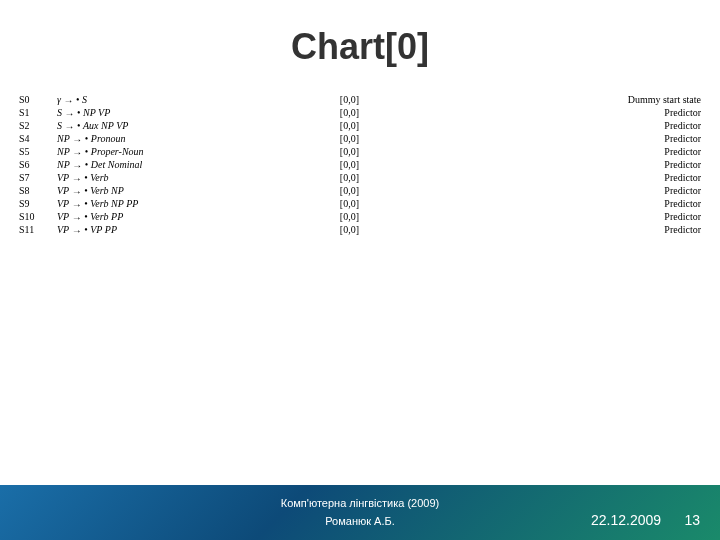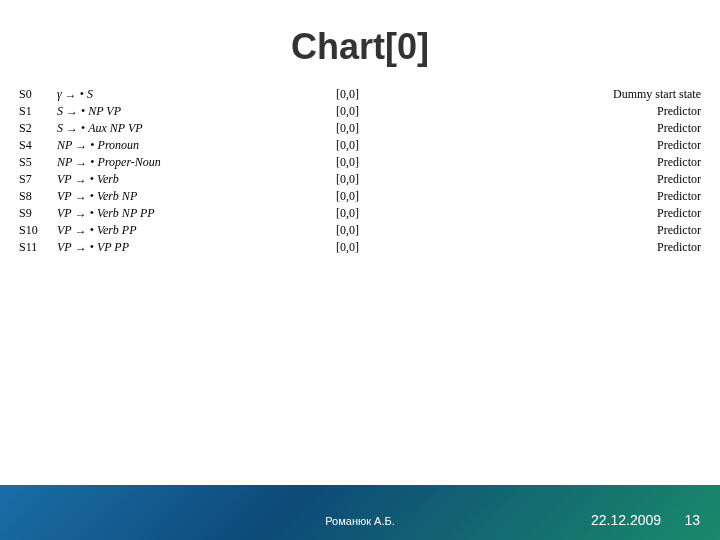--- a/index.html
+++ b/index.html
@@ -25,22 +25,22 @@
       font-size: 36px;
       font-weight: bold;
       color: #333333;
       padding-top: 26px;
       padding-bottom: 10px;
       font-family: 'Arial', sans-serif;
     }
 
     .chart-table {
       width: 690px;
-      margin: 8px auto;
-      font-size: 12px;
+      margin: 15px auto;
+      font-size: 10px;
       border-collapse: collapse;
     }
 
     .chart-table td {
       padding: 1px 4px;
       vertical-align: middle;
       white-space: nowrap;
     }
 
     .col-state {
@@ -126,20 +126,26 @@
           <td class="col-range">[0,0]</td>
           <td class="col-label">Predictor</td>
         </tr>
         <tr>
           <td class="col-state">S5</td>
           <td class="col-rule"><span style="font-style: italic;">NP</span><span style="font-style: normal;"> → </span><span style="font-style: normal;">• </span><span style="">Proper-Noun</span></td>
           <td class="col-range">[0,0]</td>
           <td class="col-label">Predictor</td>
         </tr>
         <tr>
+          <td class="col-state">S6</td>
+          <td class="col-rule"><span style="font-style: italic;">NP</span><span style="font-style: normal;"> → </span><span style="font-style: normal;">• </span><span style="font-style: italic;">Det Nominal</span></td>
+          <td class="col-range">[0,0]</td>
+          <td class="col-label">Predictor</td>
+        </tr>
+        <tr>
           <td class="col-state">S7</td>
           <td class="col-rule"><span style="font-style: italic;">VP</span><span style="font-style: normal;"> → </span><span style="font-style: normal;">• </span><span style="font-style: italic;">Verb</span></td>
           <td class="col-range">[0,0]</td>
           <td class="col-label">Predictor</td>
         </tr>
         <tr>
           <td class="col-state">S8</td>
           <td class="col-rule"><span style="font-style: italic;">VP</span><span style="font-style: normal;"> → </span><span style="font-style: normal;">• </span><span style="font-style: italic; text-align: right;">Verb NP</span></td>
           <td class="col-range">[0,0]</td>
           <td class="col-label">Predictor</td>
@@ -160,21 +166,21 @@
           <td class="col-state">S11</td>
           <td class="col-rule"><span style="font-style: italic;">VP</span><span style="font-style: normal;"> → </span><span style="font-style: normal;">• </span><span style="font-style: italic;">VP PP</span></td>
           <td class="col-range">[0,0]</td>
           <td class="col-label">Predictor</td>
         </tr>
       </tbody>
   </table>
 
   <div class="footer-bar">
     <div class="footer-text">
-      <br>
+      <span>Комп'ютерна лінгвістика (2009)</span><br>
       <span>Романюк А.Б.</span>
     </div>
     <div class="footer-right">
       <span>22.12.2009</span>
       &nbsp;&nbsp;&nbsp;&nbsp;
       <span>13</span>
     </div>
   </div>
 
 </div>

